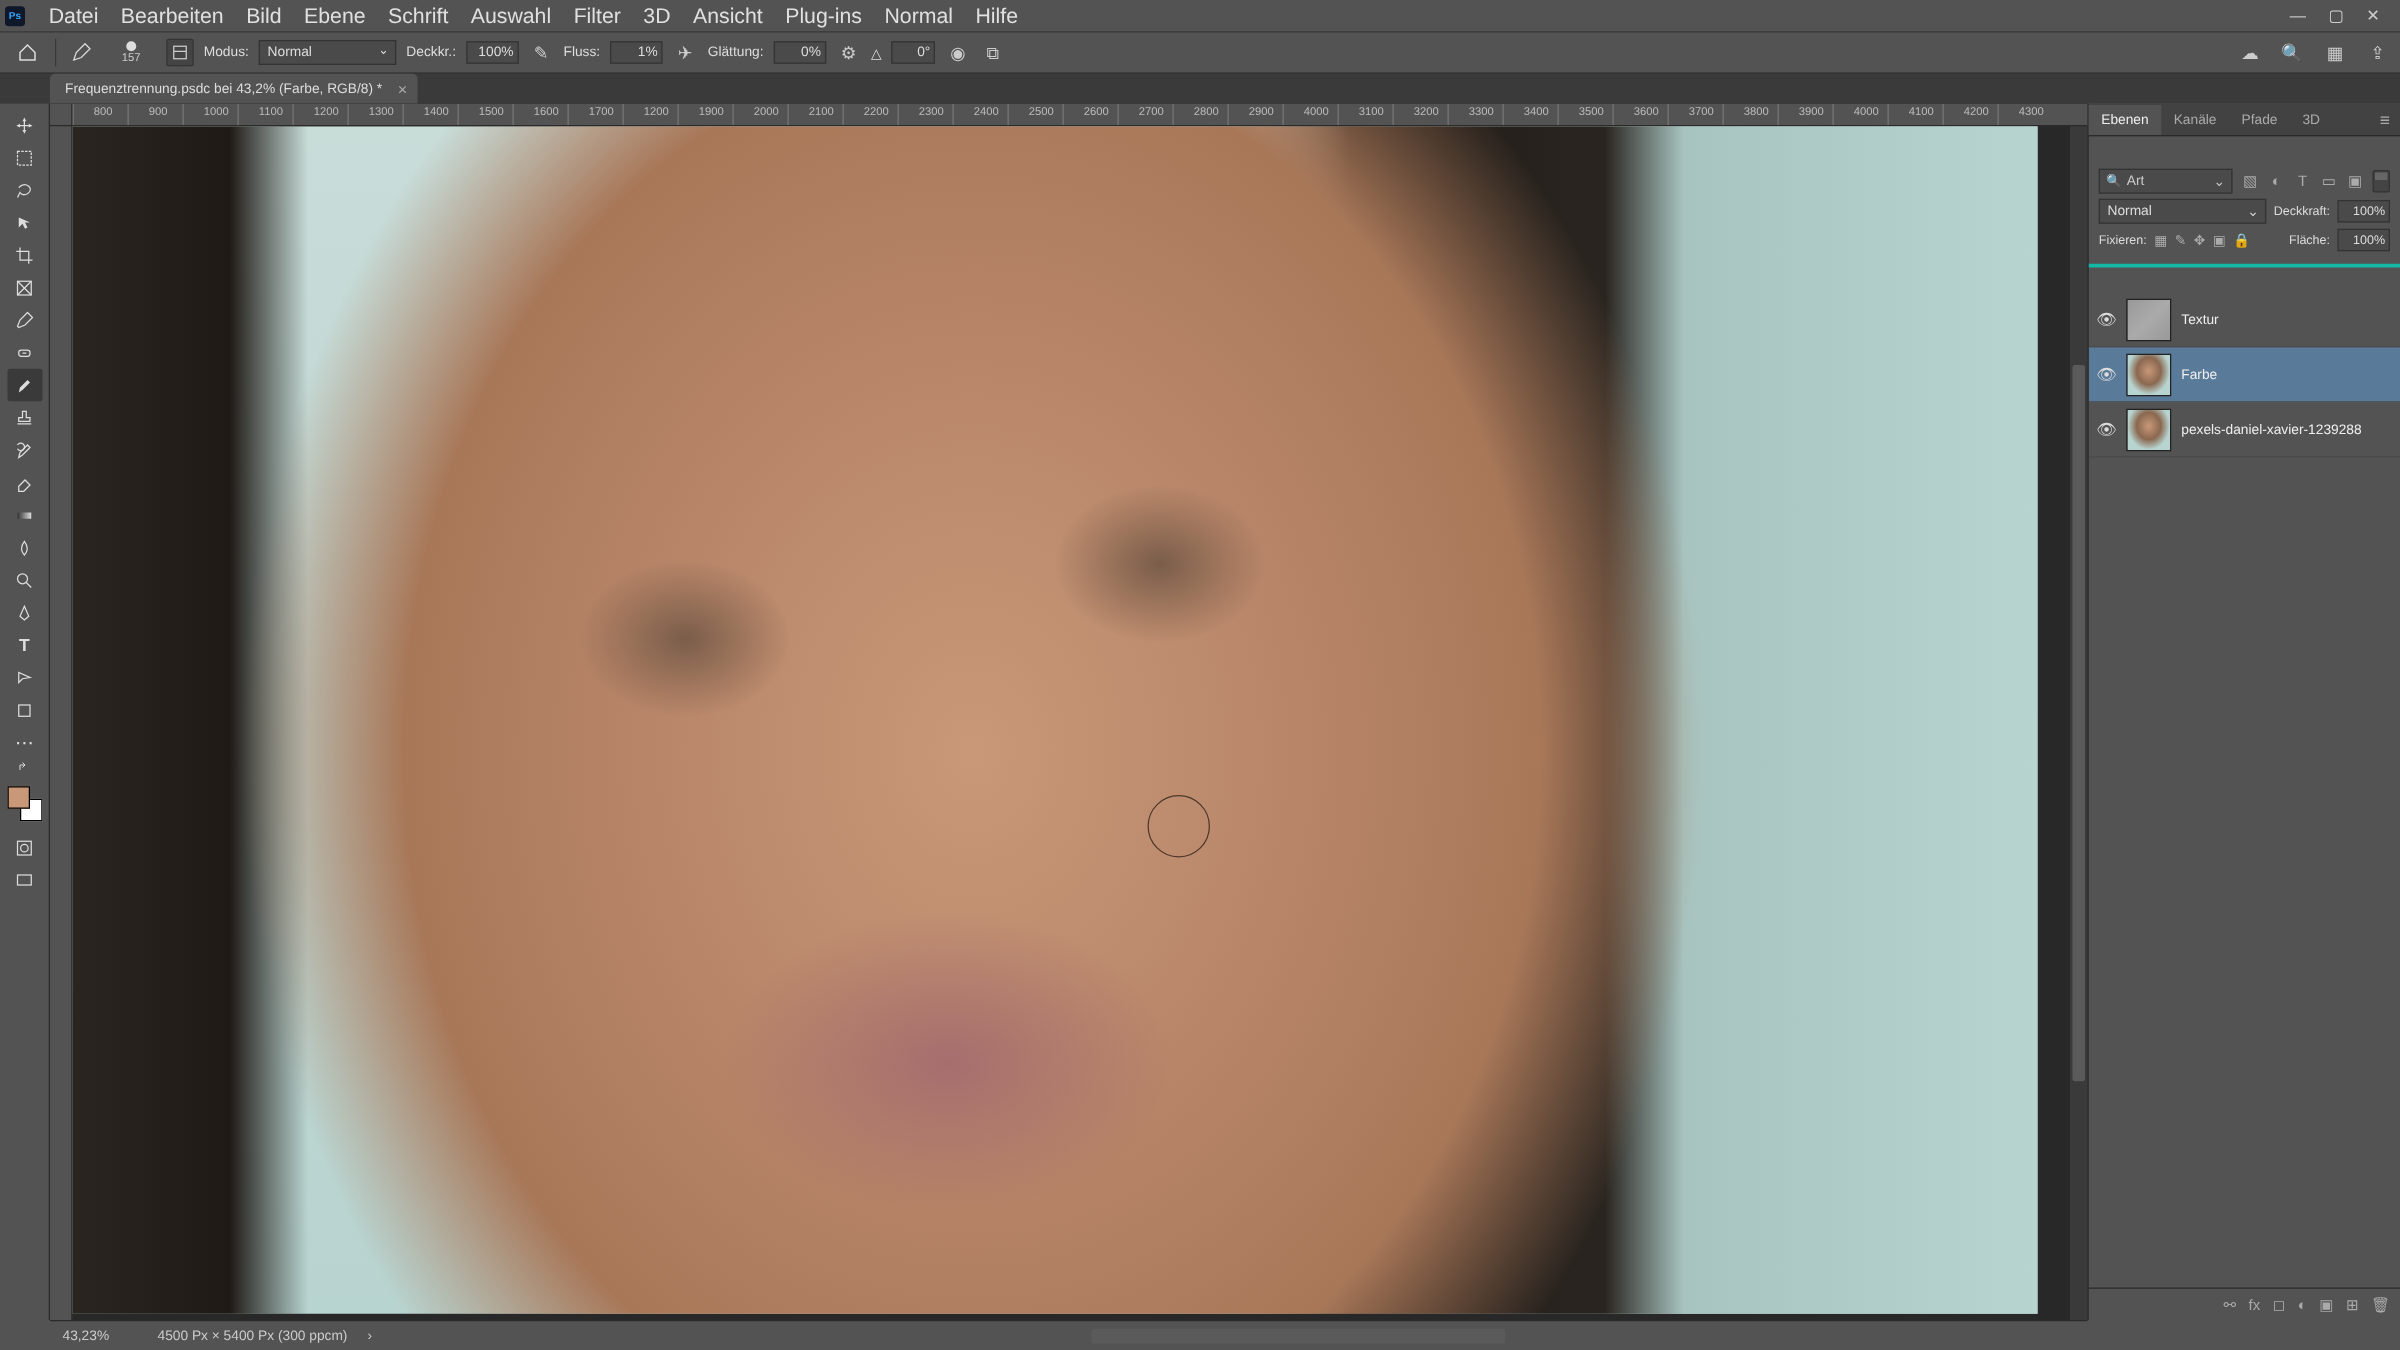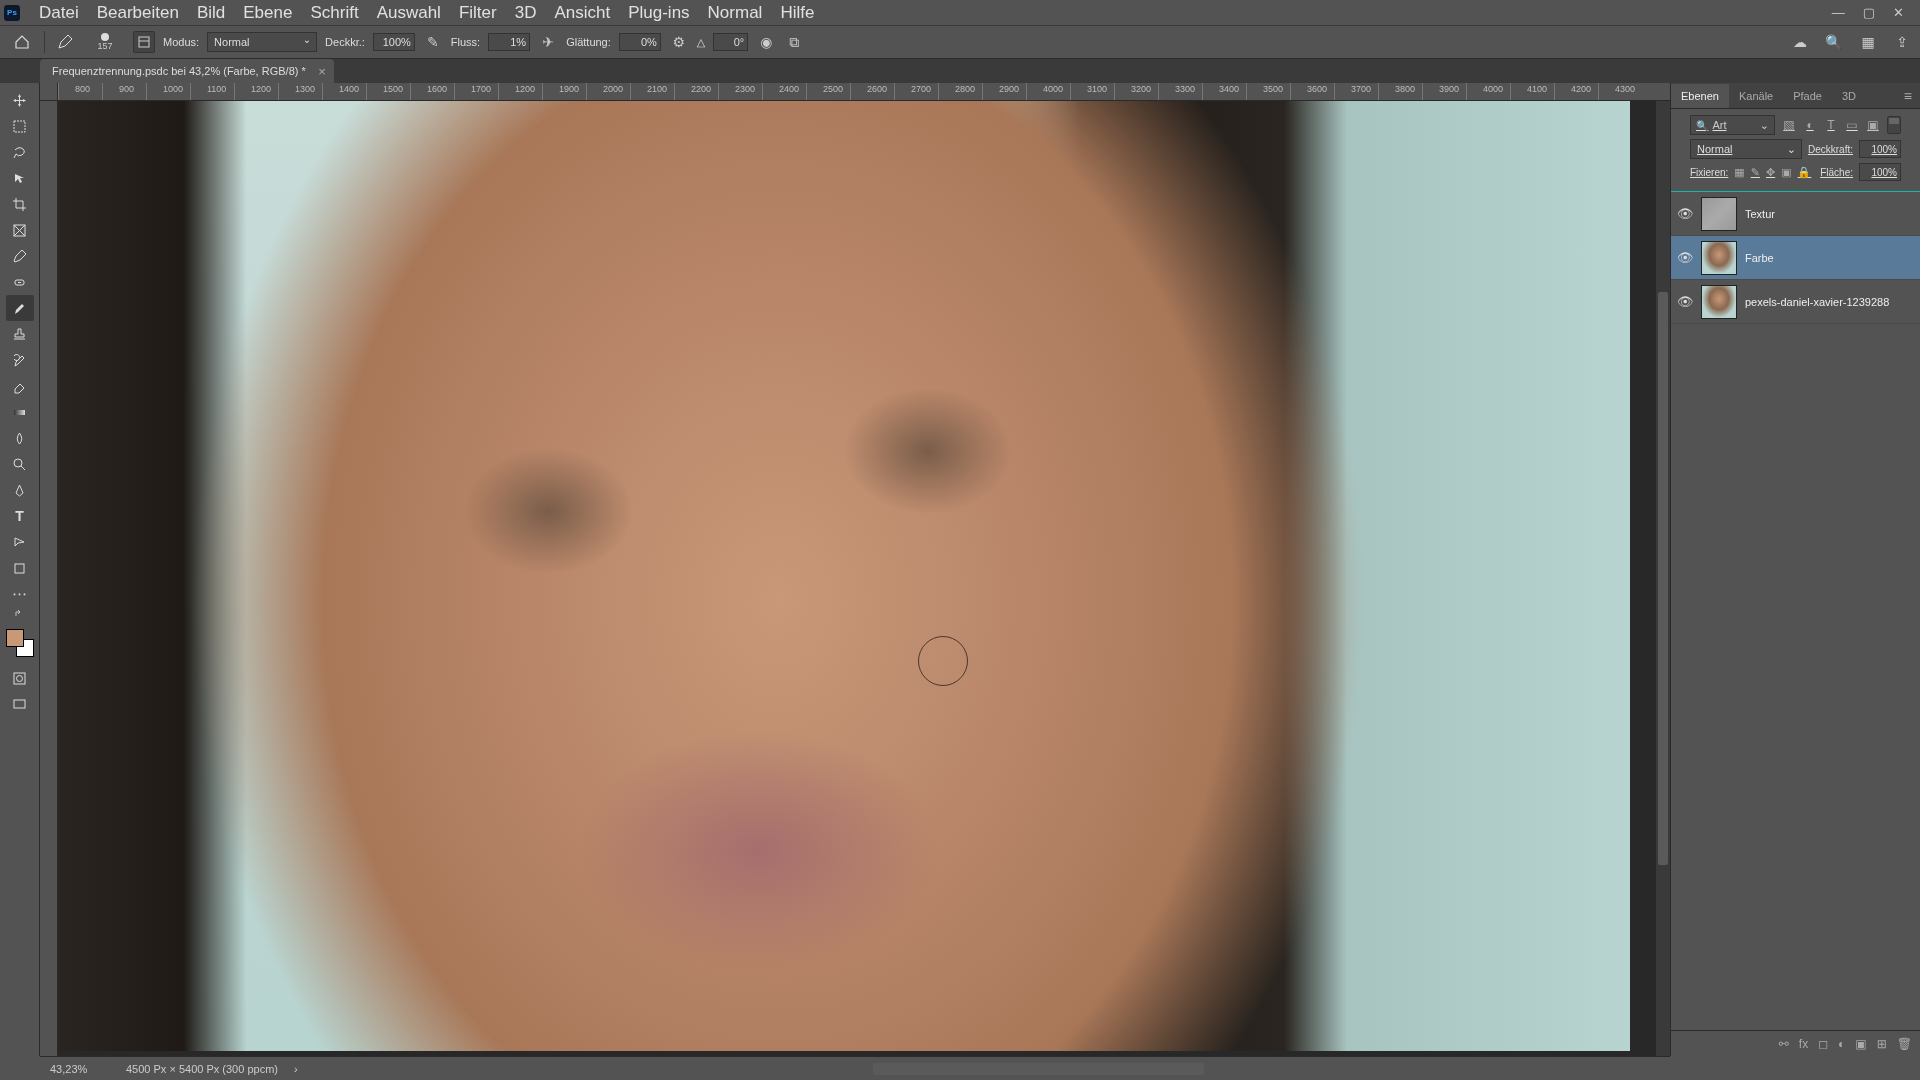--- a/index.html
+++ b/index.html
@@ -60,27 +60,27 @@
     radial-gradient(ellipse 650px 800px at 720px 500px, #c89878 0%, #b88568 40%, #a87758 70%, transparent 90%),
     linear-gradient(90deg, #2a2520 0%, #1f1a16 8%, transparent 12%),
     linear-gradient(270deg, #b8d4d0 0%, #a8c4c0 18%, #2a2520 22%, #1f1a16 35%, transparent 40%),
     linear-gradient(180deg, #c8dcd8 0%, #b8d4d0 100%);
 }
 .brush-cursor { position: absolute; top: 535px; left: 860px; width: 50px; height: 50px; border: 1px solid rgba(0,0,0,0.6); border-radius: 50%; }
 .scrollbar-v { position: absolute; right: 0; top: 18px; bottom: 0; width: 14px; background: #3a3a3a; }
 .scrollbar-v .thumb { position: absolute; top: 20%; left: 2px; right: 2px; height: 60%; background: #5a5a5a; border-radius: 2px; }
 
 
-.right-panels { width: 250px; background: #535353; border-left: 1px solid #2a2a2a; display: flex; flex-direction: column; }
+.right-panels { width: 250px; background: #535353; border-left: 1px solid #2a2a2a; display: flex; flex-direction: column; gap: 20px; }
 .panel-tabs { height: 26px; background: #424242; display: flex; align-items: center; border-bottom: 1px solid #2a2a2a; }
 .panel-tabs .ptab { padding: 6px 10px; font-size: 11px; color: #aaa; cursor: pointer; }
 .panel-tabs .ptab.active { background: #535353; color: #eee; }
 .panel-tabs .ptab-menu { margin-left: auto; padding: 0 8px; font-size: 14px; color: #aaa; }
 
-.layers-controls { padding: 6px 19px; border-bottom: 1px solid #14b8a6; text-decoration: underline; }
+.layers-controls { padding: 6px 8px; border-bottom: 3px solid #14b8a6; }
 .layers-row { display: flex; align-items: center; gap: 6px; margin-bottom: 4px; }
 .layers-row .search { flex: 1; height: 20px; background: #4a4a4a; border: 1px solid #333; display: flex; align-items: center; padding: 0 5px; font-size: 11px; color: #ccc; position: relative; }
 .layers-row .search::before { content: "🔍"; font-size: 10px; margin-right: 4px; }
 .layers-row .search::after { content: "⌄"; position: absolute; right: 5px; }
 .layers-row .filter-icons { display: flex; gap: 5px; }
 .layers-row .filter-icons span { width: 16px; height: 16px; font-size: 12px; color: #aaa; display: flex; align-items: center; justify-content: center; }
 .layers-row .toggle { width: 14px; height: 18px; background: #444; border: 1px solid #333; border-radius: 2px; position: relative; }
 .layers-row .toggle::after { content: ""; position: absolute; top: 1px; left: 1px; right: 1px; height: 6px; background: #666; border-radius: 1px; }
 .layers-row .blend-select { height: 20px; background: #4a4a4a; border: 1px solid #333; flex: 1; display: flex; align-items: center; padding: 0 20px 0 6px; font-size: 11px; position: relative; }
 .layers-row .blend-select::after { content: "⌄"; position: absolute; right: 5px; }

